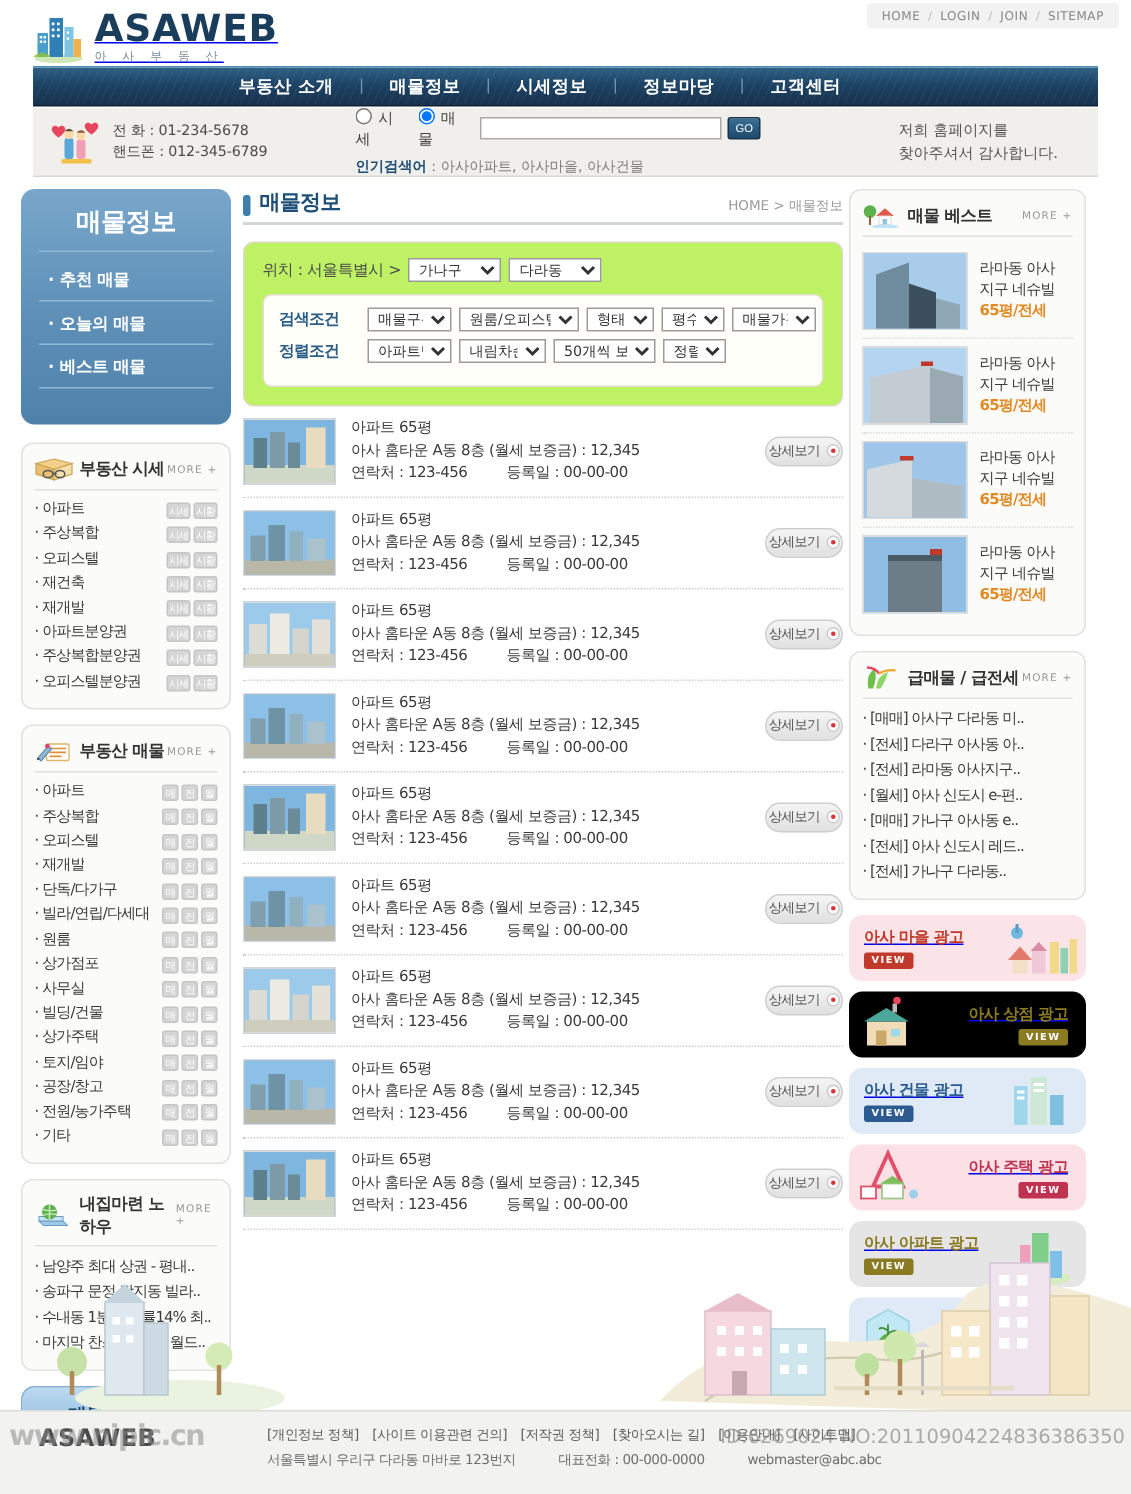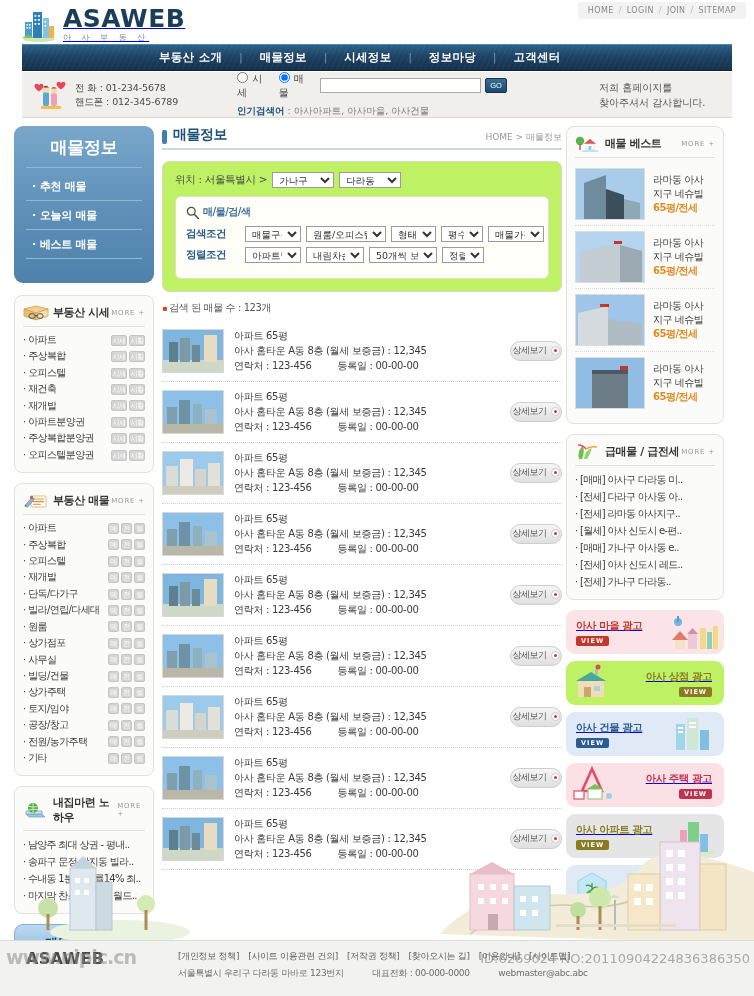--- a/index.html
+++ b/index.html
@@ -543,50 +543,40 @@
         <span>위치 : 서울특별시 &gt;</span>
         <select class="sel" style="width:62px">
           <option>가나구</option>
         </select>
         <select class="sel" style="width:62px">
           <option>다라동</option>
         </select>
       </div>
 
       <div class="inner-box">
-        <div class="srch-title">
-          <span class="mag">
-            <svg width="13" height="13" viewBox="0 0 13 13">
-              <circle cx="5.3" cy="5.3" r="3.9" fill="none" stroke="#4a4a4a" stroke-width="1.3"></circle>
-              <path d="M8.3 8.3l4 4.2" stroke="#4a4a4a" stroke-width="1.5" stroke-linecap="round"></path>
-            </svg>
-          </span>
-          <span>매/물/검/색</span>
-        </div>
 
         <div class="cond-row">
           <span class="cond-lbl">검색조건</span>
           <select class="sel" style="width:56px"><option>매물구분</option></select>
           <select class="sel" style="width:80px"><option>원룸/오피스텔</option></select>
           <select class="sel" style="width:64px"><option>형태</option></select>
           <select class="sel" style="width:42px"><option>평수</option></select>
           <select class="sel" style="width:56px"><option>매물가격</option></select>
         </div>
 
         <div class="cond-row">
           <span class="cond-lbl">정렬조건</span>
           <select class="sel" style="width:56px"><option>아파트명</option></select>
           <select class="sel" style="width:58px"><option>내림차순</option></select>
           <select class="sel" style="width:68px"><option>50개씩 보기</option></select>
           <select class="sel" style="width:42px"><option>정렬</option></select>
         </div>
       </div>
     </div>
 
-    <div class="resultcount">검색 된 매물 수 : 123개</div>
 
     <div>
 
       <div class="listing">
         <span class="thumb">
           <svg width="62" height="44" viewBox="0 0 62 44" preserveAspectRatio="none">
             <rect width="62" height="44" fill="#7fb6e0"></rect>
               <rect y="30" width="62" height="14" fill="#cfd8c6"></rect>
             <rect x="6" y="12" width="9" height="20" fill="#5e7f8c"></rect>
               <rect x="17" y="8" width="10" height="24" fill="#7e9aa6"></rect>
@@ -945,21 +935,21 @@
             <path d="M21 24l5.5-6 5.5 6z" fill="#d98ca8"></path>
           <rect x="34" y="18" width="6" height="21" fill="#f2d98a"></rect>
             <rect x="41" y="22" width="5" height="17" fill="#8fd0b4"></rect>
           <rect x="47" y="16" width="5" height="23" fill="#f2d98a"></rect>
           <circle cx="12" cy="12" r="4" fill="#6fb8e0"></circle>
             <rect x="11" y="6" width="2" height="6" fill="#5a9ac4"></rect>
         </svg>
       </span>
     </a>
 
-    <a href="#" class="ad" style="background:#bef264;justify-content:flex-end;padding-right:12px">
+    <a href="#" class="ad" style="background:#000000;justify-content:flex-end;padding-right:12px">
       <span class="adart" style="left:2px">
         <svg width="56" height="44" viewBox="0 0 56 44">
           <rect x="10" y="20" width="26" height="16" fill="#f0ddb8"></rect>
           <path d="M8 20l15-9 15 9z" fill="#4aa89a"></path>
           <rect x="16" y="26" width="7" height="10" fill="#c9a86a"></rect>
           <rect x="26" y="25" width="6" height="5" fill="#9fd6e8"></rect>
           <rect x="27" y="8" width="3" height="6" fill="#bbb"></rect>
           <circle cx="30" cy="6" r="2.5" fill="#e8455f"></circle>
         </svg>
       </span>

